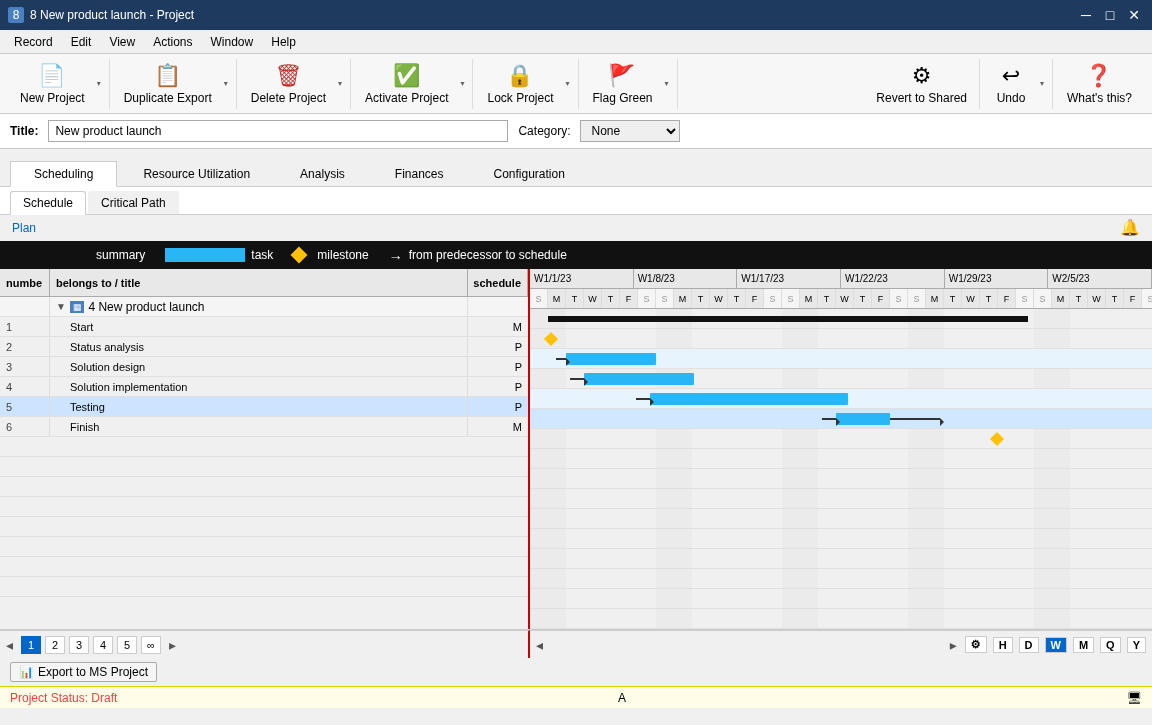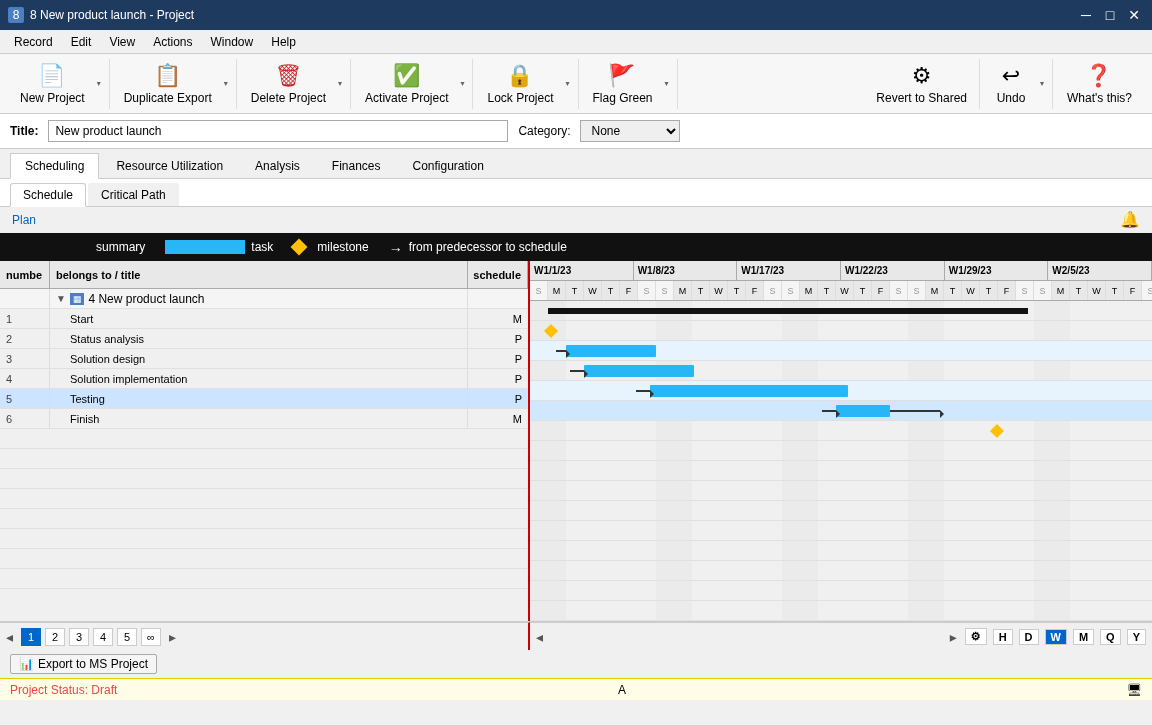--- a/index.html
+++ b/index.html
@@ -110,28 +110,28 @@
     }
 
     
     .tab-row1 {
       background: #f0f0f0;
       display: flex;
       border-bottom: 1px solid #ccc;
       padding: 0 10px;
     }
     .tab1 {
-      padding: 5px 14px;
+      padding: 5px 23px;
       cursor: pointer;
       border: 1px solid transparent;
       border-bottom: none;
       font-size: 12px;
       background: #f0f0f0;
       margin-right: 2px;
-      margin-top: 4px;
+      margin-top: 12px;
     }
     .tab1.active {
       background: white;
       border: 1px solid #ccc;
       border-bottom: 1px solid white;
       margin-bottom: -1px;
     }
 
     
     .tab-row2 {
@@ -278,21 +278,21 @@
       position: relative;
     }
     .gantt-weeks {
       display: flex;
       height: 20px;
       border-bottom: 1px solid #aaa;
     }
     .gantt-week {
       border-right: 1px solid #aaa;
       font-size: 10px;
-      font-weight: bold;
+      font-weight: normal;
       display: flex;
       align-items: center;
       padding-left: 4px;
       white-space: nowrap;
     }
     .gantt-days {
       display: flex;
       height: 20px;
     }
     .gantt-day {

